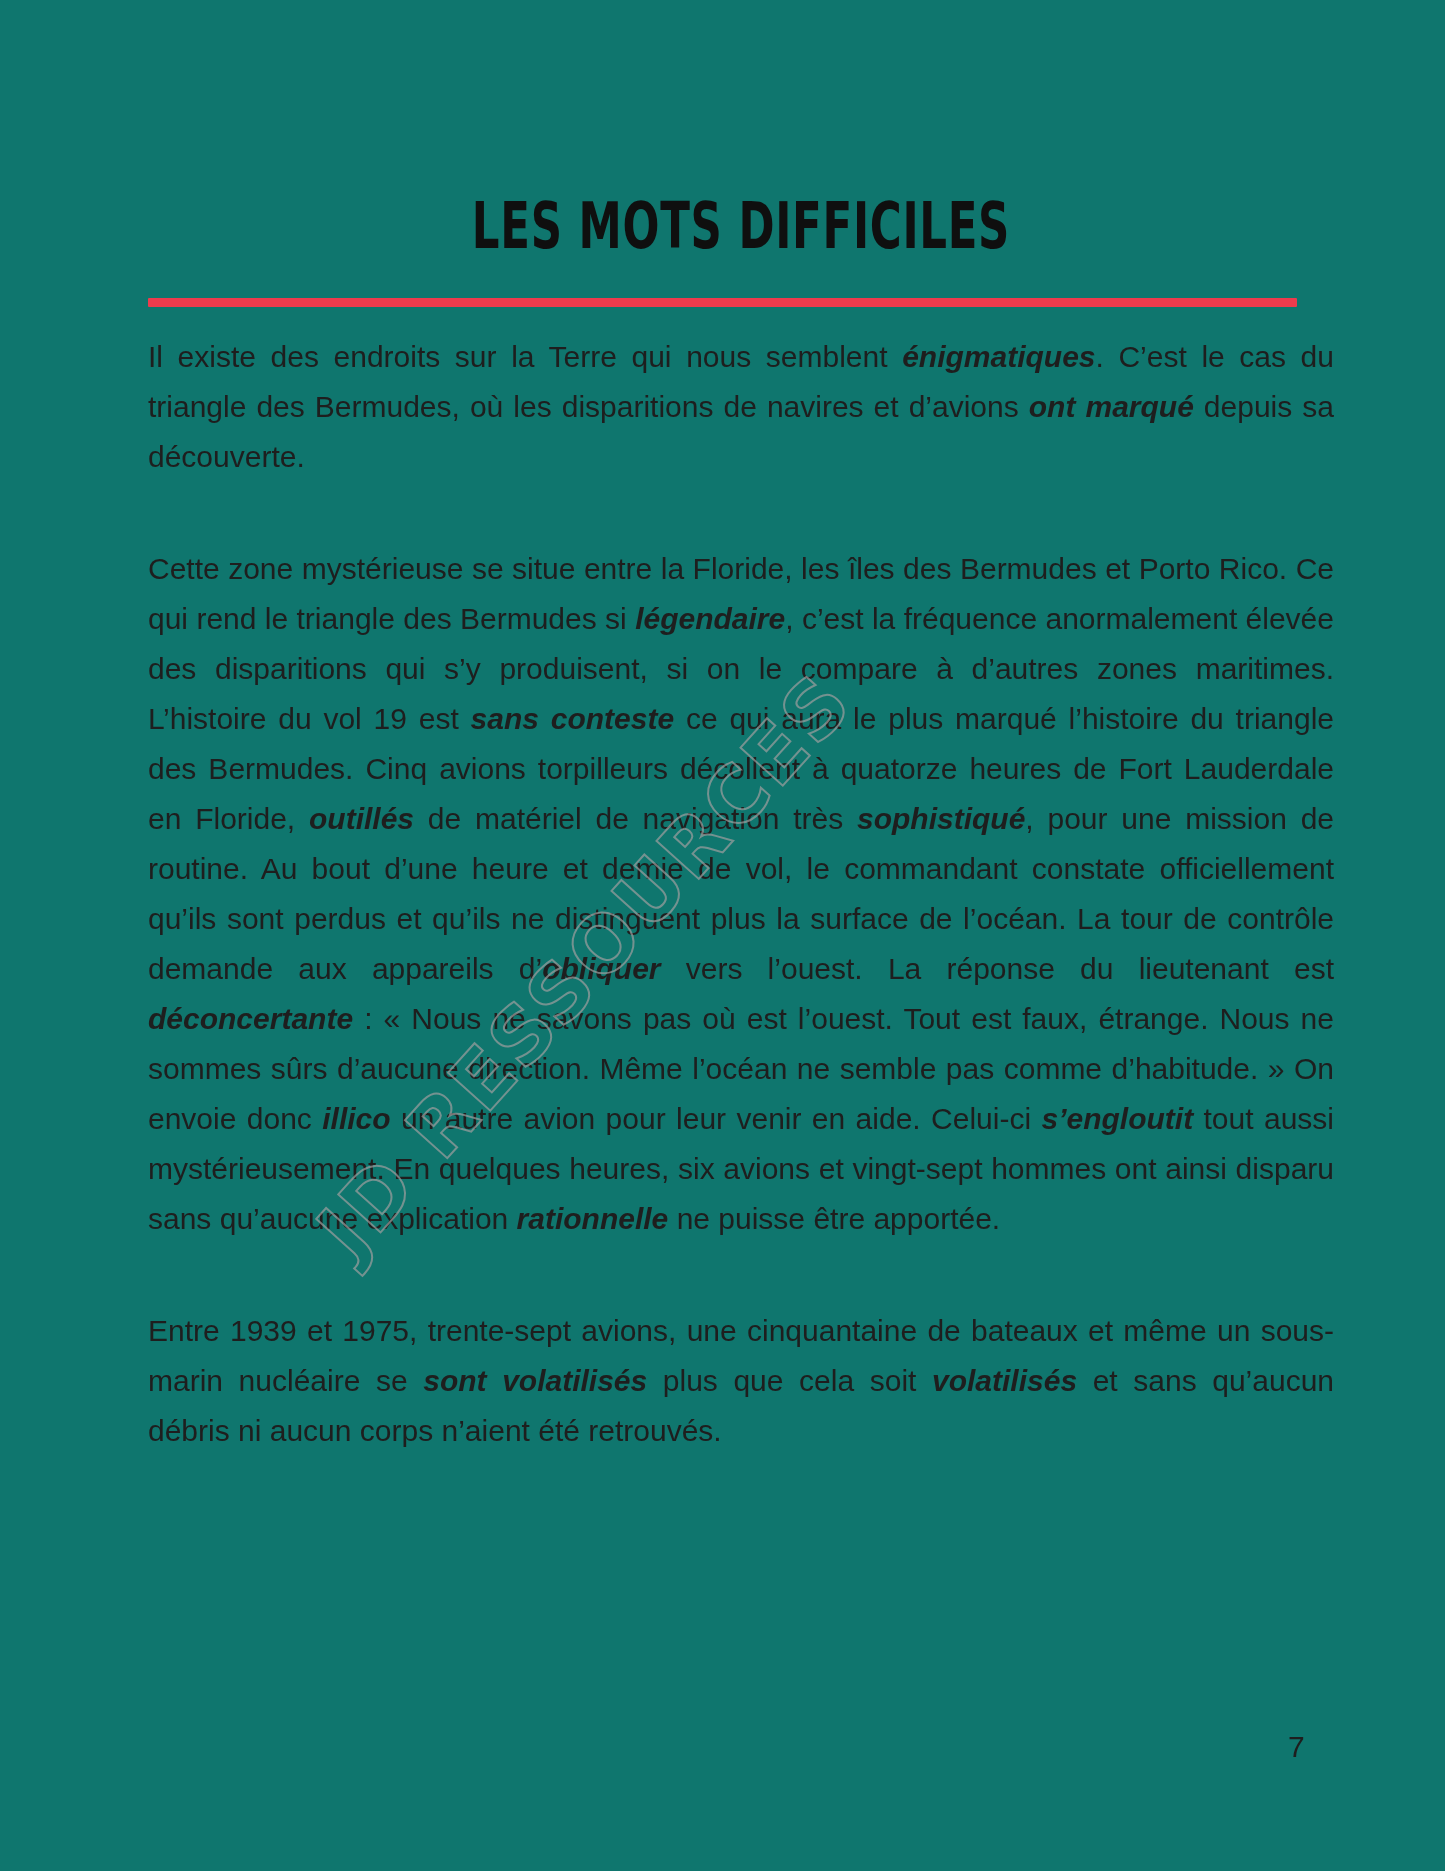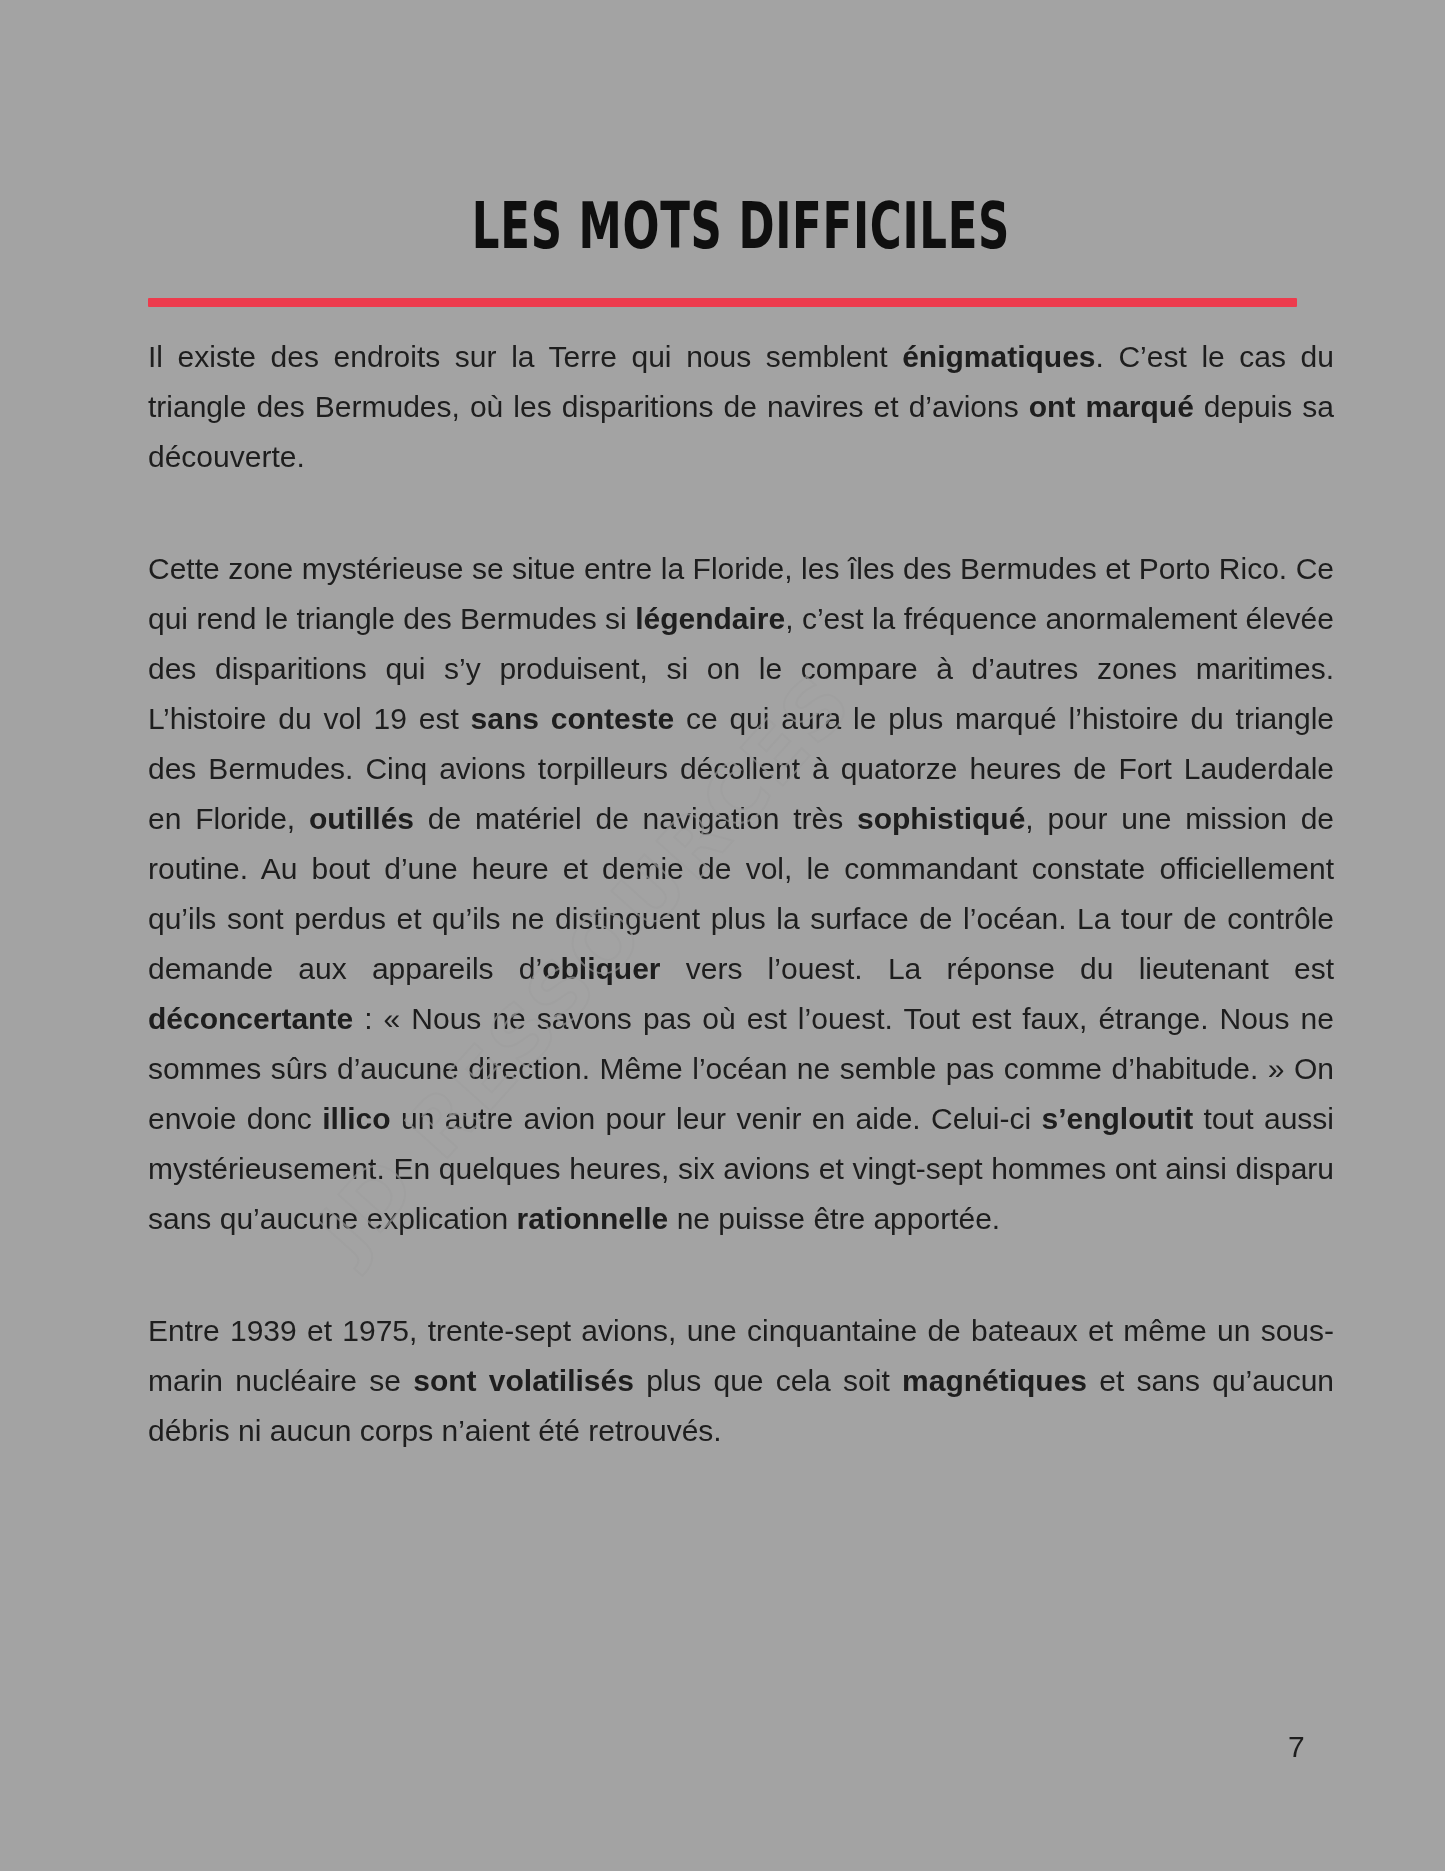--- a/index.html
+++ b/index.html
@@ -7,21 +7,21 @@
     width: 1445px;
     height: 1871px;
     background: #ffffff;
     position: relative;
     overflow: hidden;
     font-family: "Liberation Sans", "DejaVu Sans", sans-serif;
   }
   .page {
     position: absolute;
     inset: 0;
-    background: #a3a3a3;
+    background: #0f766e;
   }
   .doc-title {
     position: absolute;
     top: 194px;
     left: 148px;
     width: 1186px;
     text-align: center;
     font-family: "DejaVu Sans", sans-serif;
     font-weight: bold;
     font-size: 64px;
@@ -45,21 +45,21 @@
     position: absolute;
     left: 148px;
     top: 332px;
     width: 1186px;
     font-size: 30px;
     line-height: 50px;
     color: #1e1e1e;
     text-align: justify;
   }
   .para { margin: 0 0 62px 0; }
-  .para strong { font-weight: bold; }
+  .para strong { font-weight: bold; font-style: italic; }
   .watermark {
     position: absolute;
     left: 585px;
     top: 965px;
     transform: translate(-50%, -50%) rotate(-48deg);
     font-family: "DejaVu Sans", sans-serif;
     font-weight: bold;
     font-size: 78px;
     letter-spacing: 4px;
     white-space: nowrap;
@@ -81,16 +81,16 @@
 </head>
 <body>
 
 <div class="page">
   <div class="doc-title">LES MOTS DIFFICILES</div>
   <div class="title-rule" style="background: rgb(237, 59, 77);"></div>
   <div class="watermark">JD RESSOURCES</div>
   <div class="body-text">
       <p class="para"><span>Il existe des endroits sur la Terre qui nous semblent </span><strong>énigmatiques</strong><span>. C’est le cas du triangle des Bermudes, où les disparitions de navires et d’avions </span><strong>ont marqué</strong><span> depuis sa découverte.</span></p>
       <p class="para"><span>Cette zone mystérieuse se situe entre la Floride, les îles des Bermudes et Porto Rico. Ce qui rend le triangle des Bermudes si </span><strong>légendaire</strong><span>, c’est la fréquence anormalement élevée des disparitions qui s’y produisent, si on le compare à d’autres zones maritimes. L’histoire du vol 19 est </span><strong>sans conteste</strong><span> ce qui aura le plus marqué l’histoire du triangle des Bermudes. Cinq avions torpilleurs décollent à quatorze heures de Fort Lauderdale en Floride, </span><strong>outillés</strong><span> de matériel de navigation très </span><strong>sophistiqué</strong><span>, pour une mission de routine. Au bout d’une heure et demie de vol, le commandant constate officiellement qu’ils sont perdus et qu’ils ne distinguent plus la surface de l’océan. La tour de contrôle demande aux appareils d’</span><strong>obliquer</strong><span> vers l’ouest. La réponse du lieutenant est </span><strong>déconcertante</strong><span> : « Nous ne savons pas où est l’ouest. Tout est faux, étrange. Nous ne sommes sûrs d’aucune direction. Même l’océan ne semble pas comme d’habitude. » On envoie donc </span><strong>illico</strong><span> un autre avion pour leur venir en aide. Celui-ci </span><strong>s’engloutit</strong><span> tout aussi mystérieusement. En quelques heures, six avions et vingt-sept hommes ont ainsi disparu sans qu’aucune explication </span><strong>rationnelle</strong><span> ne puisse être apportée.</span></p>
-      <p class="para"><span>Entre 1939 et 1975, trente-sept avions, une cinquantaine de bateaux et même un sous-marin nucléaire se </span><strong>sont volatilisés</strong><span> plus que cela soit </span><strong>magnétiques</strong><span> et sans qu’aucun débris ni aucun corps n’aient été retrouvés.</span></p>
+      <p class="para"><span>Entre 1939 et 1975, trente-sept avions, une cinquantaine de bateaux et même un sous-marin nucléaire se </span><strong>sont volatilisés</strong><span> plus que cela soit </span><strong>volatilisés</strong><span> et sans qu’aucun débris ni aucun corps n’aient été retrouvés.</span></p>
     </div>
   <div class="page-number">7</div>
 </div>
 
 </body></html>

